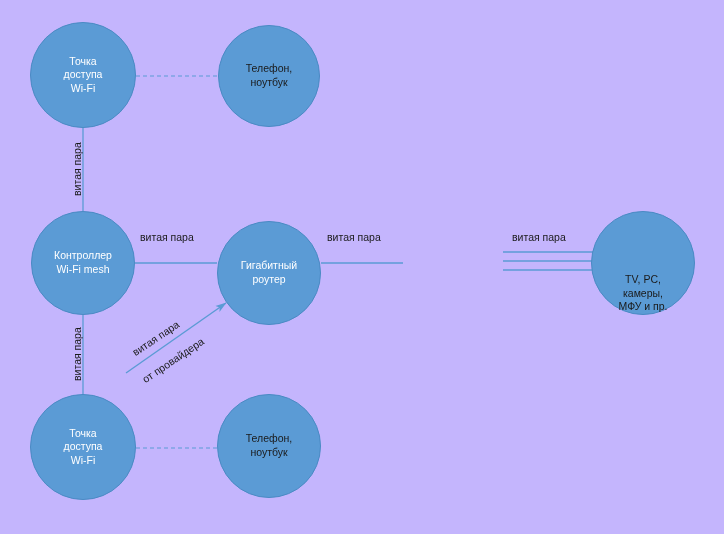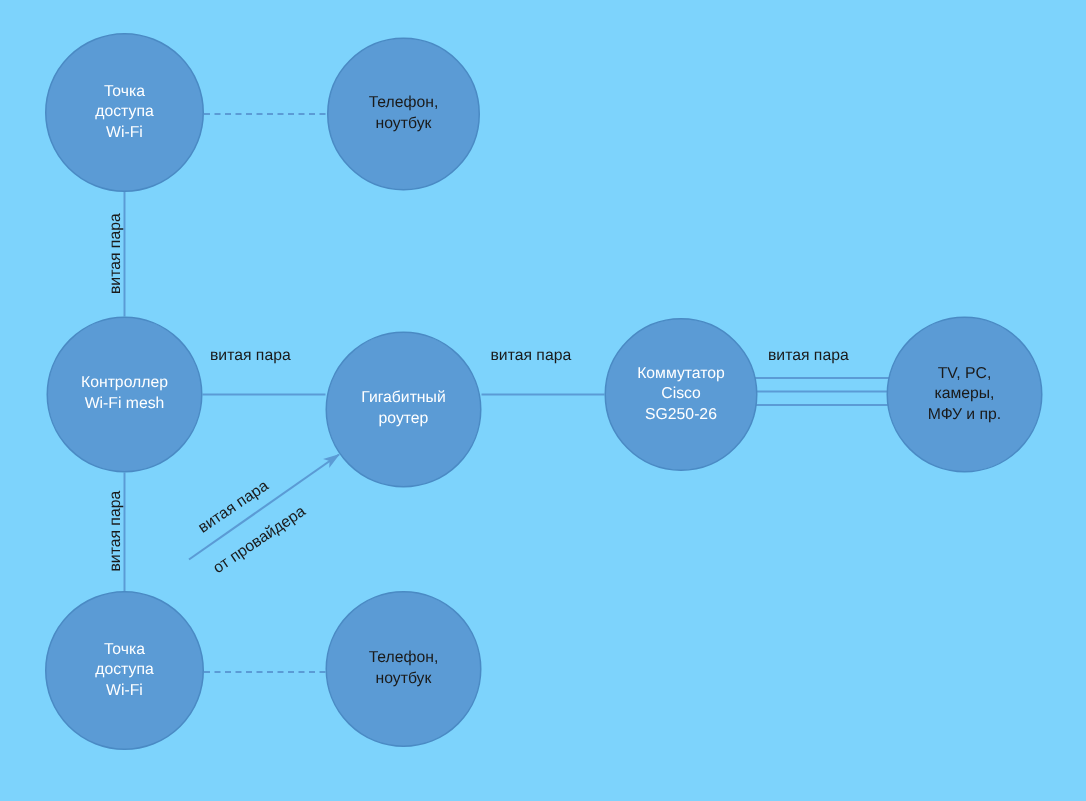--- a/index.html
+++ b/index.html
@@ -8,21 +8,21 @@
     padding: 0;
     background: #ffffff;
   }
   body {
     font-family: "Liberation Sans", sans-serif;
   }
   #diagram-canvas {
     position: relative;
     width: 724px;
     height: 534px;
-    background: #7dd3fc;
+    background: #c4b5fd;
     overflow: hidden;
   }
   #edge-layer {
     position: absolute;
     left: 0;
     top: 0;
     width: 724px;
     height: 534px;
   }
   .node {
@@ -112,27 +112,22 @@
   <div class="node light" style="left:31px; top:211px; width:104px; height:104px;">
     <span class="node-label">Контроллер
 Wi-Fi mesh</span>
   </div>
 
   <div class="node light" style="left:217px; top:221px; width:104px; height:104px;">
     <span class="node-label">Гигабитный
 роутер</span>
   </div>
 
-  <div class="node light" style="left:403px; top:212px; width:102px; height:102px;">
-    <span class="node-label">Коммутатор
-Cisco
-SG250-26</span>
-  </div>
 
-  <div class="node dark" style="left:591px; top:211px; width:104px; height:104px;">
+  <div class="node dark" style="left:591px; top:211px; width:104px; height:104px;align-items:flex-end;">
     <span class="node-label">TV, PC,
 камеры,
 МФУ и пр.</span>
   </div>
 
   <div class="node light" style="left:30px; top:394px; width:106px; height:106px;">
     <span class="node-label">Точка
 доступа
 Wi-Fi</span>
   </div>

